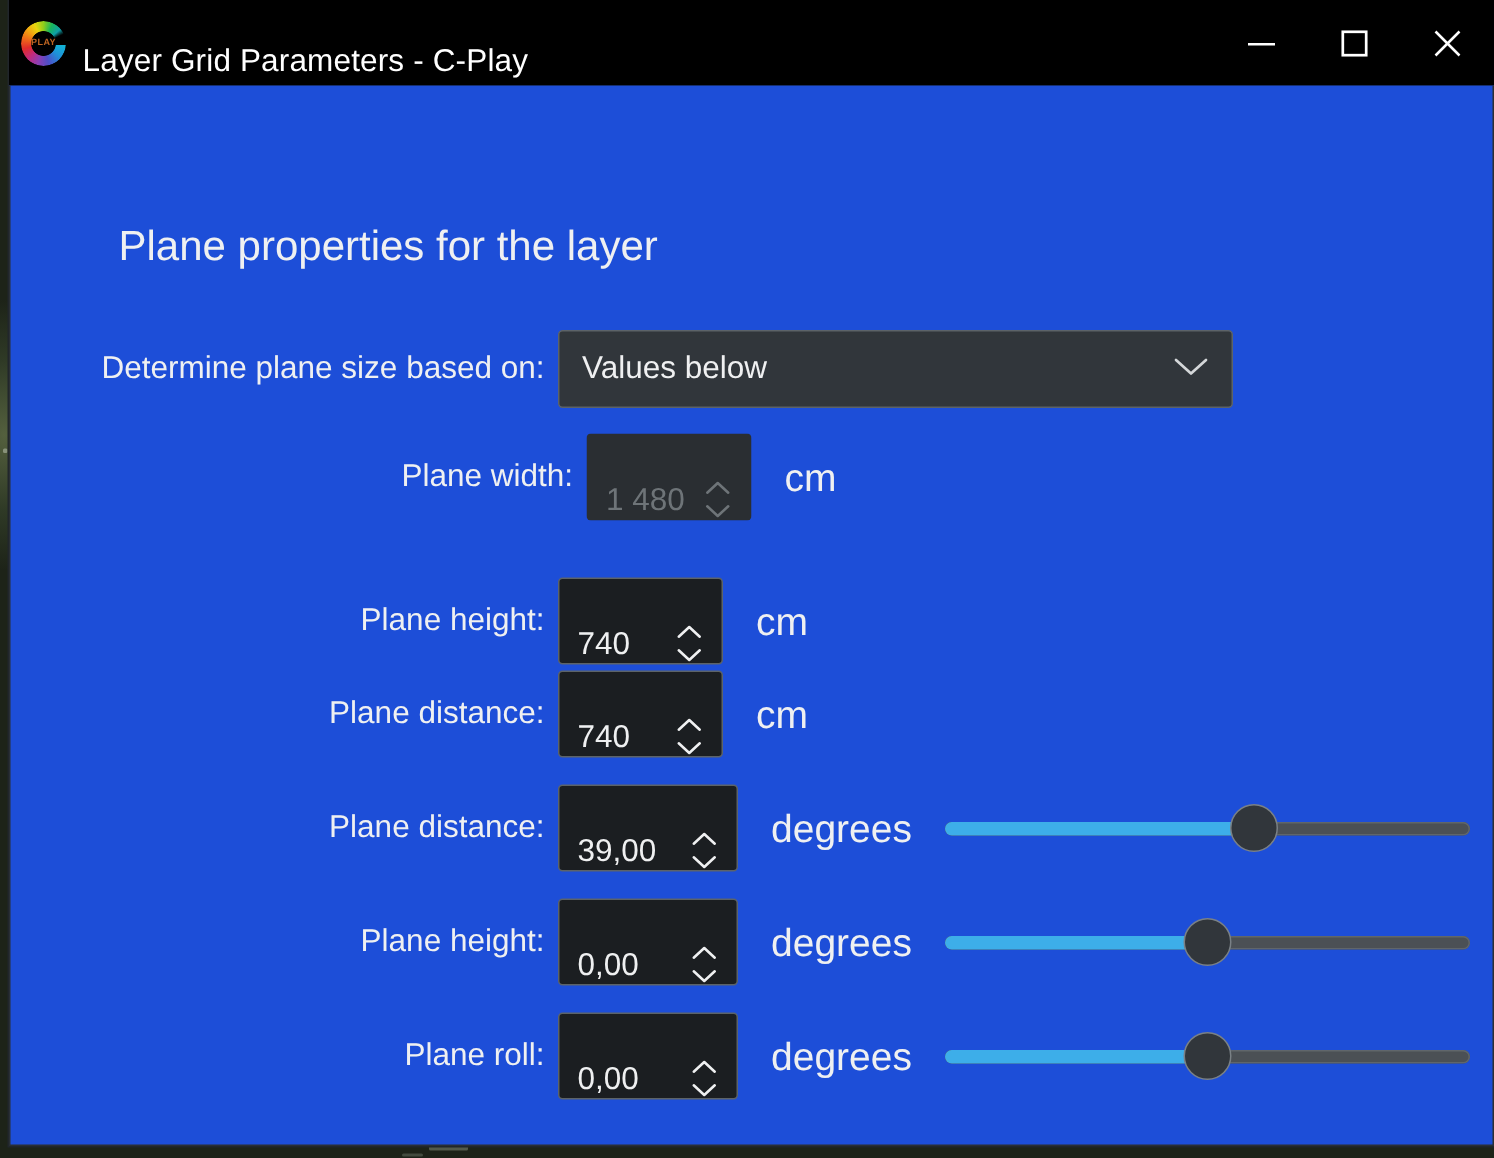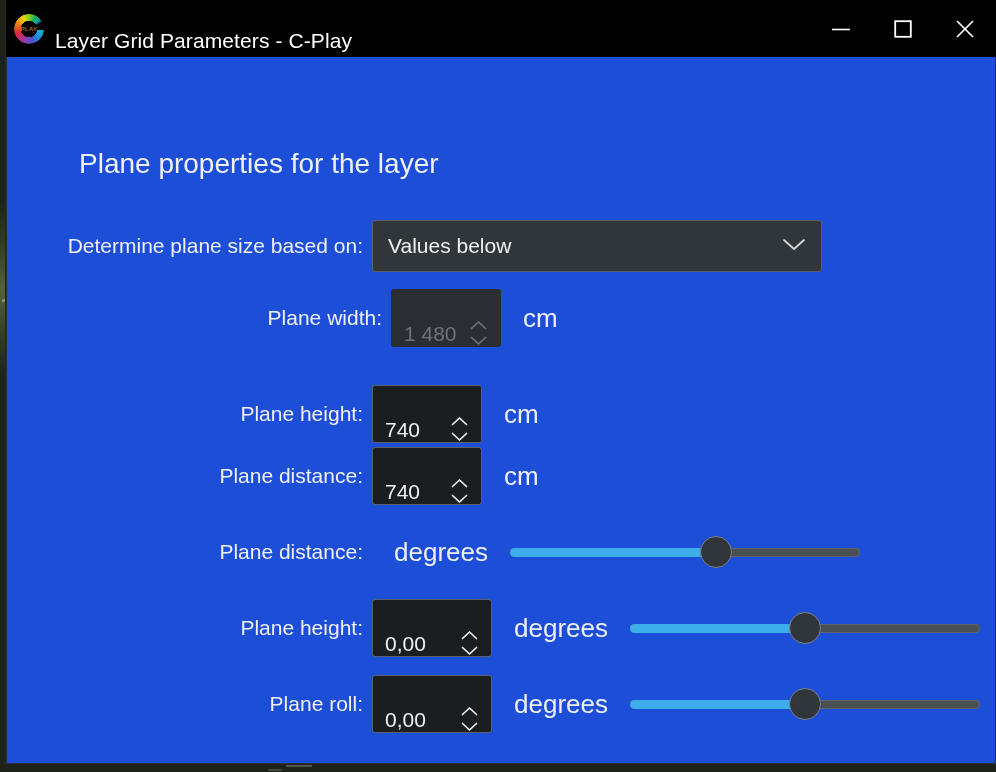--- a/index.html
+++ b/index.html
@@ -311,20 +311,31 @@
           <svg width="19" height="11" viewBox="0 0 19 11" fill="none" aria-hidden="true">
             <polyline points="2.5,2.5 9.5,9 16.5,2.5" stroke="#eff0f1" stroke-width="1.7" fill="none" stroke-linecap="round" stroke-linejoin="round"></polyline>
           </svg>
         </span>
       </div>
       <span class="unit-label">cm</span>
     </div>
 
     <div class="form-row" style="top:466px;">
       <div class="row-label">Plane distance:</div>
+      <div class="spinbox" style="width:120px;">
+        <span class="sb-value">39,00</span>
+        <span class="sb-arrows">
+          <svg width="19" height="11" viewBox="0 0 19 11" fill="none" aria-hidden="true">
+            <polyline points="2.5,8.5 9.5,2 16.5,8.5" stroke="#eff0f1" stroke-width="1.7" fill="none" stroke-linecap="round" stroke-linejoin="round"></polyline>
+          </svg>
+          <svg width="19" height="11" viewBox="0 0 19 11" fill="none" aria-hidden="true">
+            <polyline points="2.5,2.5 9.5,9 16.5,2.5" stroke="#eff0f1" stroke-width="1.7" fill="none" stroke-linecap="round" stroke-linejoin="round"></polyline>
+          </svg>
+        </span>
+      </div>
       <span class="unit-label">degrees</span>
       <div class="slider">
         <div class="track"></div>
         <div class="fill" style="width: 59%;"></div>
         <div class="handle" style="left: 59%;"></div>
       </div>
     </div>
 
     <div class="form-row" style="top:542px;">
       <div class="row-label">Plane height:</div>

